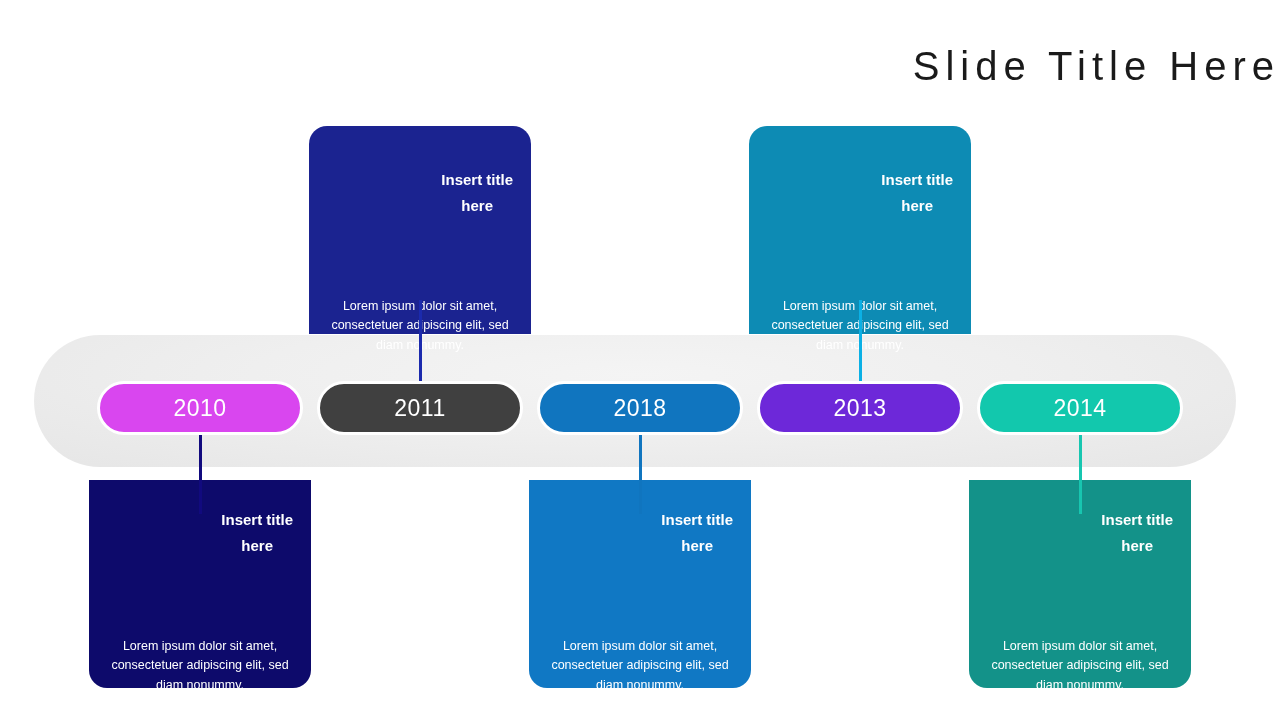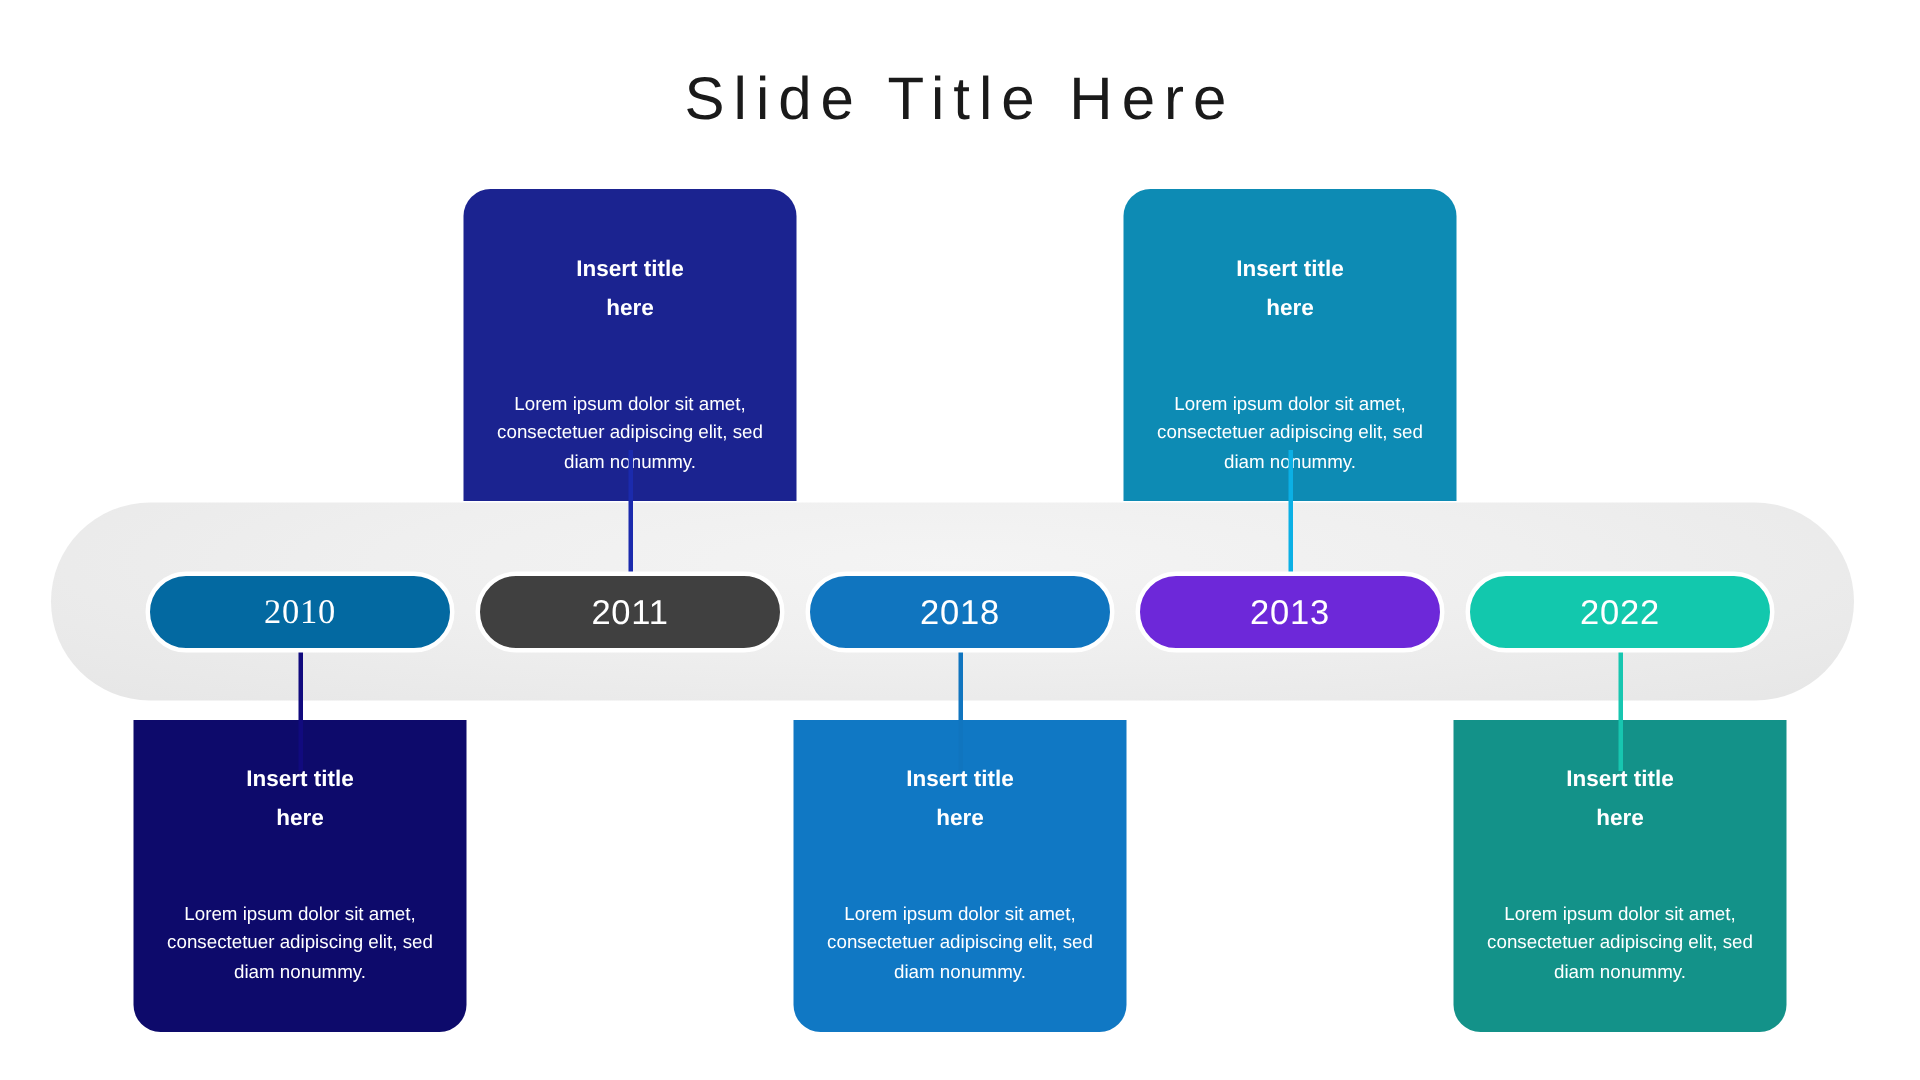--- a/index.html
+++ b/index.html
@@ -12,21 +12,21 @@
   #slide {
     position: relative;
     width: 1280px; height: 720px;
     background: #ffffff;
   }
 
   
   #slide-title {
     position: absolute;
     top: 44px; left: 0; width: 1280px;
-    text-align: center;
+    text-align: right;
     font-size: 40px;
     font-weight: 400;
     letter-spacing: 6px;
     color: #1a1a1a;
     white-space: nowrap;
   }
 
   
   #timeline-track {
     position: absolute;
@@ -60,21 +60,22 @@
 
   
   .card {
     position: absolute;
     width: 222px;
     padding: 0 18px;
     color: #ffffff;
     text-align: center;
     display: flex;
     flex-direction: column;
-    align-items: center;
+    align-items: flex-end;
+    gap: 37px;
   }
   .card.top {
     top: 126px; height: 208px;
     border-radius: 18px 18px 0 0;
     justify-content: flex-start;
     padding-top: 41px;
   }
   .card.bottom {
     top: 480px; height: 208px;
     border-radius: 0 0 18px 18px;
@@ -107,21 +108,21 @@
 
   <div id="layers">
       <div class="card bottom" style="left: 89px; background: rgb(13, 10, 107);">
         <div class="card-title">
           <div>Insert title</div>
           <div>here</div>
         </div>
         <div class="card-body">Lorem ipsum dolor sit amet, consectetuer adipiscing elit, sed diam nonummy.</div>
       </div>
       <div class="stem" style="left: 199px; background: rgb(17, 10, 126); top: 434px; height: 80px;"></div>
-      <div class="year-pill" style="left: 97px; background: #0369a1; font-family: Liberation Serif, serif;">
+      <div class="year-pill" style="left: 97px; background: #d946ef;">
         <span>2010</span>
       </div>
       <div class="card top" style="left: 309px; background: rgb(27, 35, 144);">
         <div class="card-title">
           <div>Insert title</div>
           <div>here</div>
         </div>
         <div class="card-body">Lorem ipsum dolor sit amet, consectetuer adipiscing elit, sed diam nonummy.</div>
       </div>
       <div class="stem" style="left: 419px; background: rgb(27, 42, 173); top: 300px; height: 82px;"></div>
@@ -152,17 +153,17 @@
       </div>
       <div class="card bottom" style="left: 969px; background: rgb(19, 146, 137);">
         <div class="card-title">
           <div>Insert title</div>
           <div>here</div>
         </div>
         <div class="card-body">Lorem ipsum dolor sit amet, consectetuer adipiscing elit, sed diam nonummy.</div>
       </div>
       <div class="stem" style="left: 1079px; background: rgb(23, 198, 176); top: 434px; height: 80px;"></div>
       <div class="year-pill" style="left: 977px; background: rgb(18, 200, 173);">
-        <span>2022</span>
+        <span>2014</span>
       </div>
     </div>
 
 </div>
 
 </body></html>

